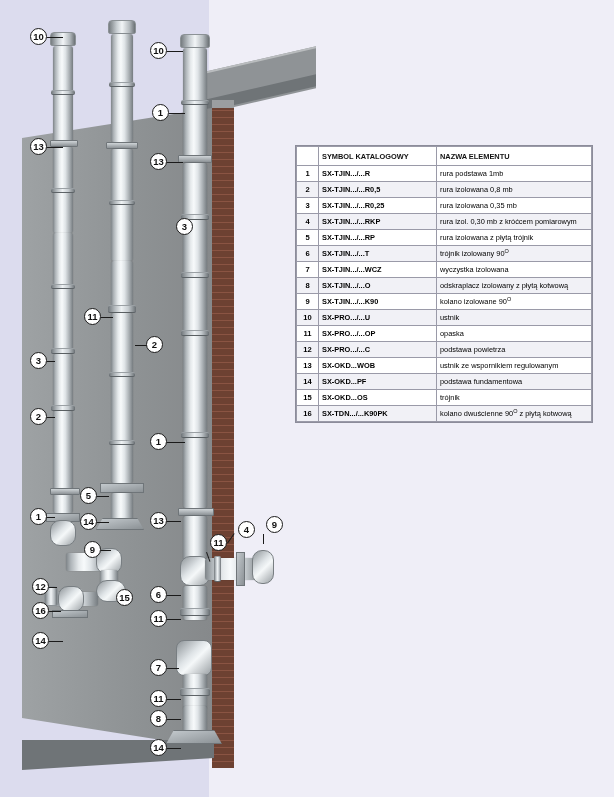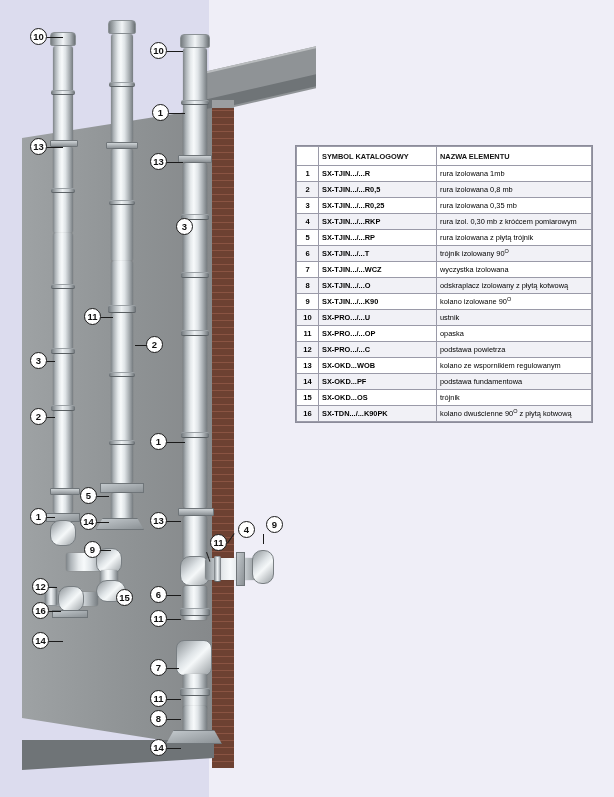--- a/index.html
+++ b/index.html
@@ -309,21 +309,21 @@
       <tr>
         <th class="c-num"></th>
         <th class="c-sym">SYMBOL KATALOGOWY</th>
         <th class="c-name">NAZWA ELEMENTU</th>
       </tr>
     </thead>
     <tbody id="legend-body">
         <tr>
           <td class="c-num">1</td>
           <td class="c-sym">SX-TJIN.../...R</td>
-          <td class="c-name">rura izolowana 1mb</td>
+          <td class="c-name">rura podstawa 1mb</td>
         </tr>
         <tr>
           <td class="c-num">2</td>
           <td class="c-sym">SX-TJIN.../...R0,5</td>
           <td class="c-name">rura izolowana 0,8 mb</td>
         </tr>
         <tr>
           <td class="c-num">3</td>
           <td class="c-sym">SX-TJIN.../...R0,25</td>
           <td class="c-name">rura izolowana 0,35 mb</td>
@@ -369,21 +369,21 @@
           <td class="c-name">opaska</td>
         </tr>
         <tr>
           <td class="c-num">12</td>
           <td class="c-sym">SX-PRO.../...C</td>
           <td class="c-name">podstawa powietrza</td>
         </tr>
         <tr>
           <td class="c-num">13</td>
           <td class="c-sym">SX-OKD...WOB</td>
-          <td class="c-name">kolano ze wspornikiem regulowanym</td>
+          <td class="c-name">ustnik ze wspornikiem regulowanym</td>
         </tr>
         <tr>
           <td class="c-num">14</td>
           <td class="c-sym">SX-OKD...PF</td>
           <td class="c-name">podstawa fundamentowa</td>
         </tr>
         <tr>
           <td class="c-num">15</td>
           <td class="c-sym">SX-OKD...OS</td>
           <td class="c-name">trójnik</td>

